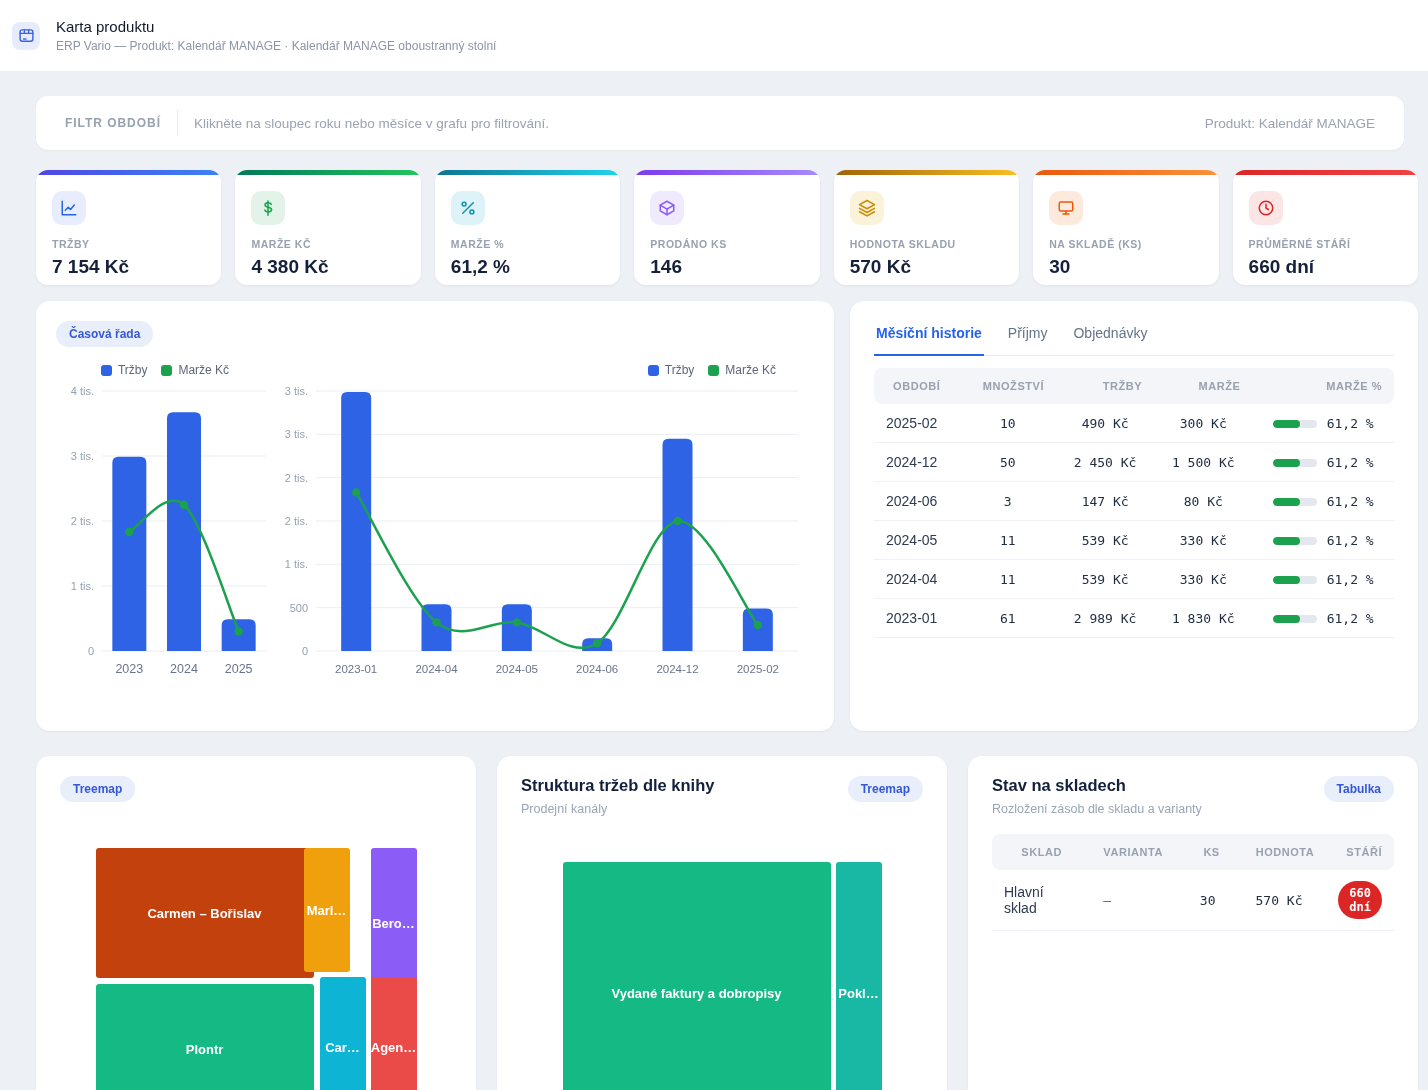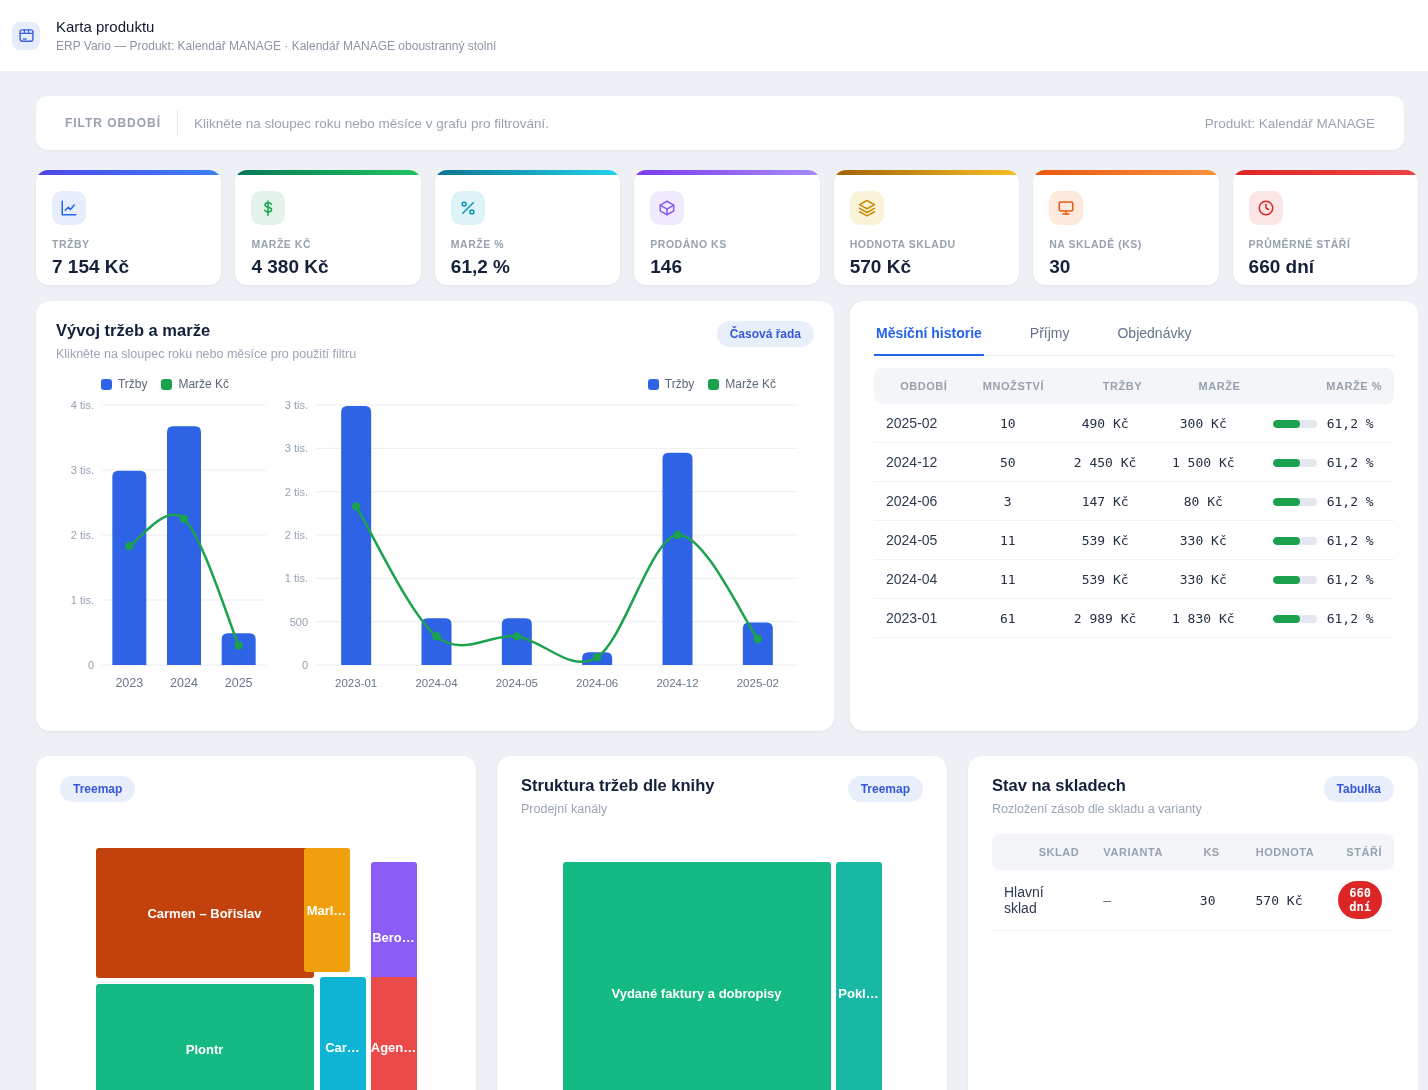--- a/index.html
+++ b/index.html
@@ -39,47 +39,47 @@
   .legend{display:flex;gap:14px;align-items:center;height:18px;font-size:12px;color:#5c6779;margin-bottom:2px}
   .legend.center{justify-content:center}
   .legend.right{justify-content:flex-end;padding-right:36px}
   .lg{display:flex;align-items:center;gap:6px}
   .sw{width:11px;height:11px;border-radius:3px;display:inline-block}
   .tick{font-size:11px;fill:#95a1b3}
   .xlab1{font-size:12.5px;fill:#69758a}
   .xlab2{font-size:11.5px;fill:#69758a}
 
   .history{flex:1;height:430px;padding:18px 24px 20px}
-  .tabs{display:flex;gap:44px;border-bottom:1px solid #e8ebf1}
+  .tabs{display:flex;gap:22px;border-bottom:1px solid #e8ebf1}
   .tab{font-size:14px;color:#64748b;padding:6px 2px 13px;cursor:pointer}
   .tab.active{color:#2563eb;font-weight:700;border-bottom:2px solid #2563eb;margin-bottom:-1px}
   table{width:100%;border-collapse:collapse;margin-top:12px}
   thead th{background:#f3f5f8;font-size:11px;font-weight:700;color:#98a1b0;letter-spacing:.05em;padding:12px 12px;text-align:right;white-space:nowrap}
-  thead th:first-child{text-align:right;border-radius:8px 0 0 8px}
+  thead th:first-child{text-align:center;border-radius:8px 0 0 8px}
   thead th.left{text-align:left}
   thead th:last-child{border-radius:0 8px 8px 0}
   tbody td{padding:11px 12px;border-bottom:1px solid #eef1f5;text-align:center;font-size:13px;color:#222e42}
   tbody td.c-left{text-align:left;font-size:14px;color:#2d3a50;font-family:"Liberation Sans","DejaVu Sans",sans-serif}
   tbody td.dim{color:#64748b}
   .num{font-family:"DejaVu Sans Mono",monospace;font-size:13px;color:#222e42}
   .margin-wrap{display:inline-flex;align-items:center;gap:10px;vertical-align:middle}
   .track{width:44px;height:8px;border-radius:5px;background:#e4e8ee;display:inline-block;overflow:hidden}
   .fill{display:block;height:100%;border-radius:5px}
   .age-pill{display:inline-block;color:#fff;font-family:"DejaVu Sans Mono",monospace;font-weight:700;font-size:12px;padding:5px 11px;border-radius:999px}
 
   .row3{display:flex;justify-content:space-between;margin-top:25px;width:1382px}
   .tm-panel{width:440px;height:380px;padding:20px 24px}
   .tm-panel.mid,.stock{width:450px}
   .stock{height:380px;padding:20px 24px}
   .tm-wrap{position:relative;margin:46px auto 0;width:321px;height:270px}
   .tm-wrap.books{width:319px;height:266px}
   .tm-block{position:absolute;border-radius:3px;display:flex;align-items:center;justify-content:center;color:#fff;font-weight:700;font-size:13px;overflow:hidden;white-space:nowrap;cursor:pointer}
   .b1{left:0;top:0;width:218px;height:130px}
   .b2{left:208px;top:0;width:46px;height:124px}
-  .b3{left:275px;top:14px;width:46px;height:151px}
+  .b3{left:275px;top:0;width:46px;height:151px}
   .b4{left:0;top:136px;width:218px;height:130px}
   .b5{left:224px;top:129px;width:46px;height:141px}
   .b6{left:275px;top:129px;width:46px;height:141px}
   .g1{left:0;top:0;width:268px;height:262px}
   .g2{left:273px;top:0;width:46px;height:262px}
 </style>
 </head>
 <body>
 
 <div class="header">
@@ -187,24 +187,20 @@
           </svg>
         </div>
         <div class="kpi-label">PRŮMĚRNÉ STÁŘÍ</div>
         <div class="kpi-value">660 dní</div>
       </div>
     </div>
 
   <div class="row2">
     <div class="panel trend">
       <div class="ph">
-        <div>
-          <div class="p-title">Vývoj tržeb a marže</div>
-          <div class="p-sub">Klikněte na sloupec roku nebo měsíce pro použití filtru</div>
-        </div>
         <span class="pill">Časová řada</span>
       </div>
       <div class="charts">
         <div>
           <div class="legend center">
             <span class="lg">
                 <span class="sw" style="background-color: rgb(46, 99, 230);"></span>
                 <span>Tržby</span>
               </span>
             <span class="lg">

